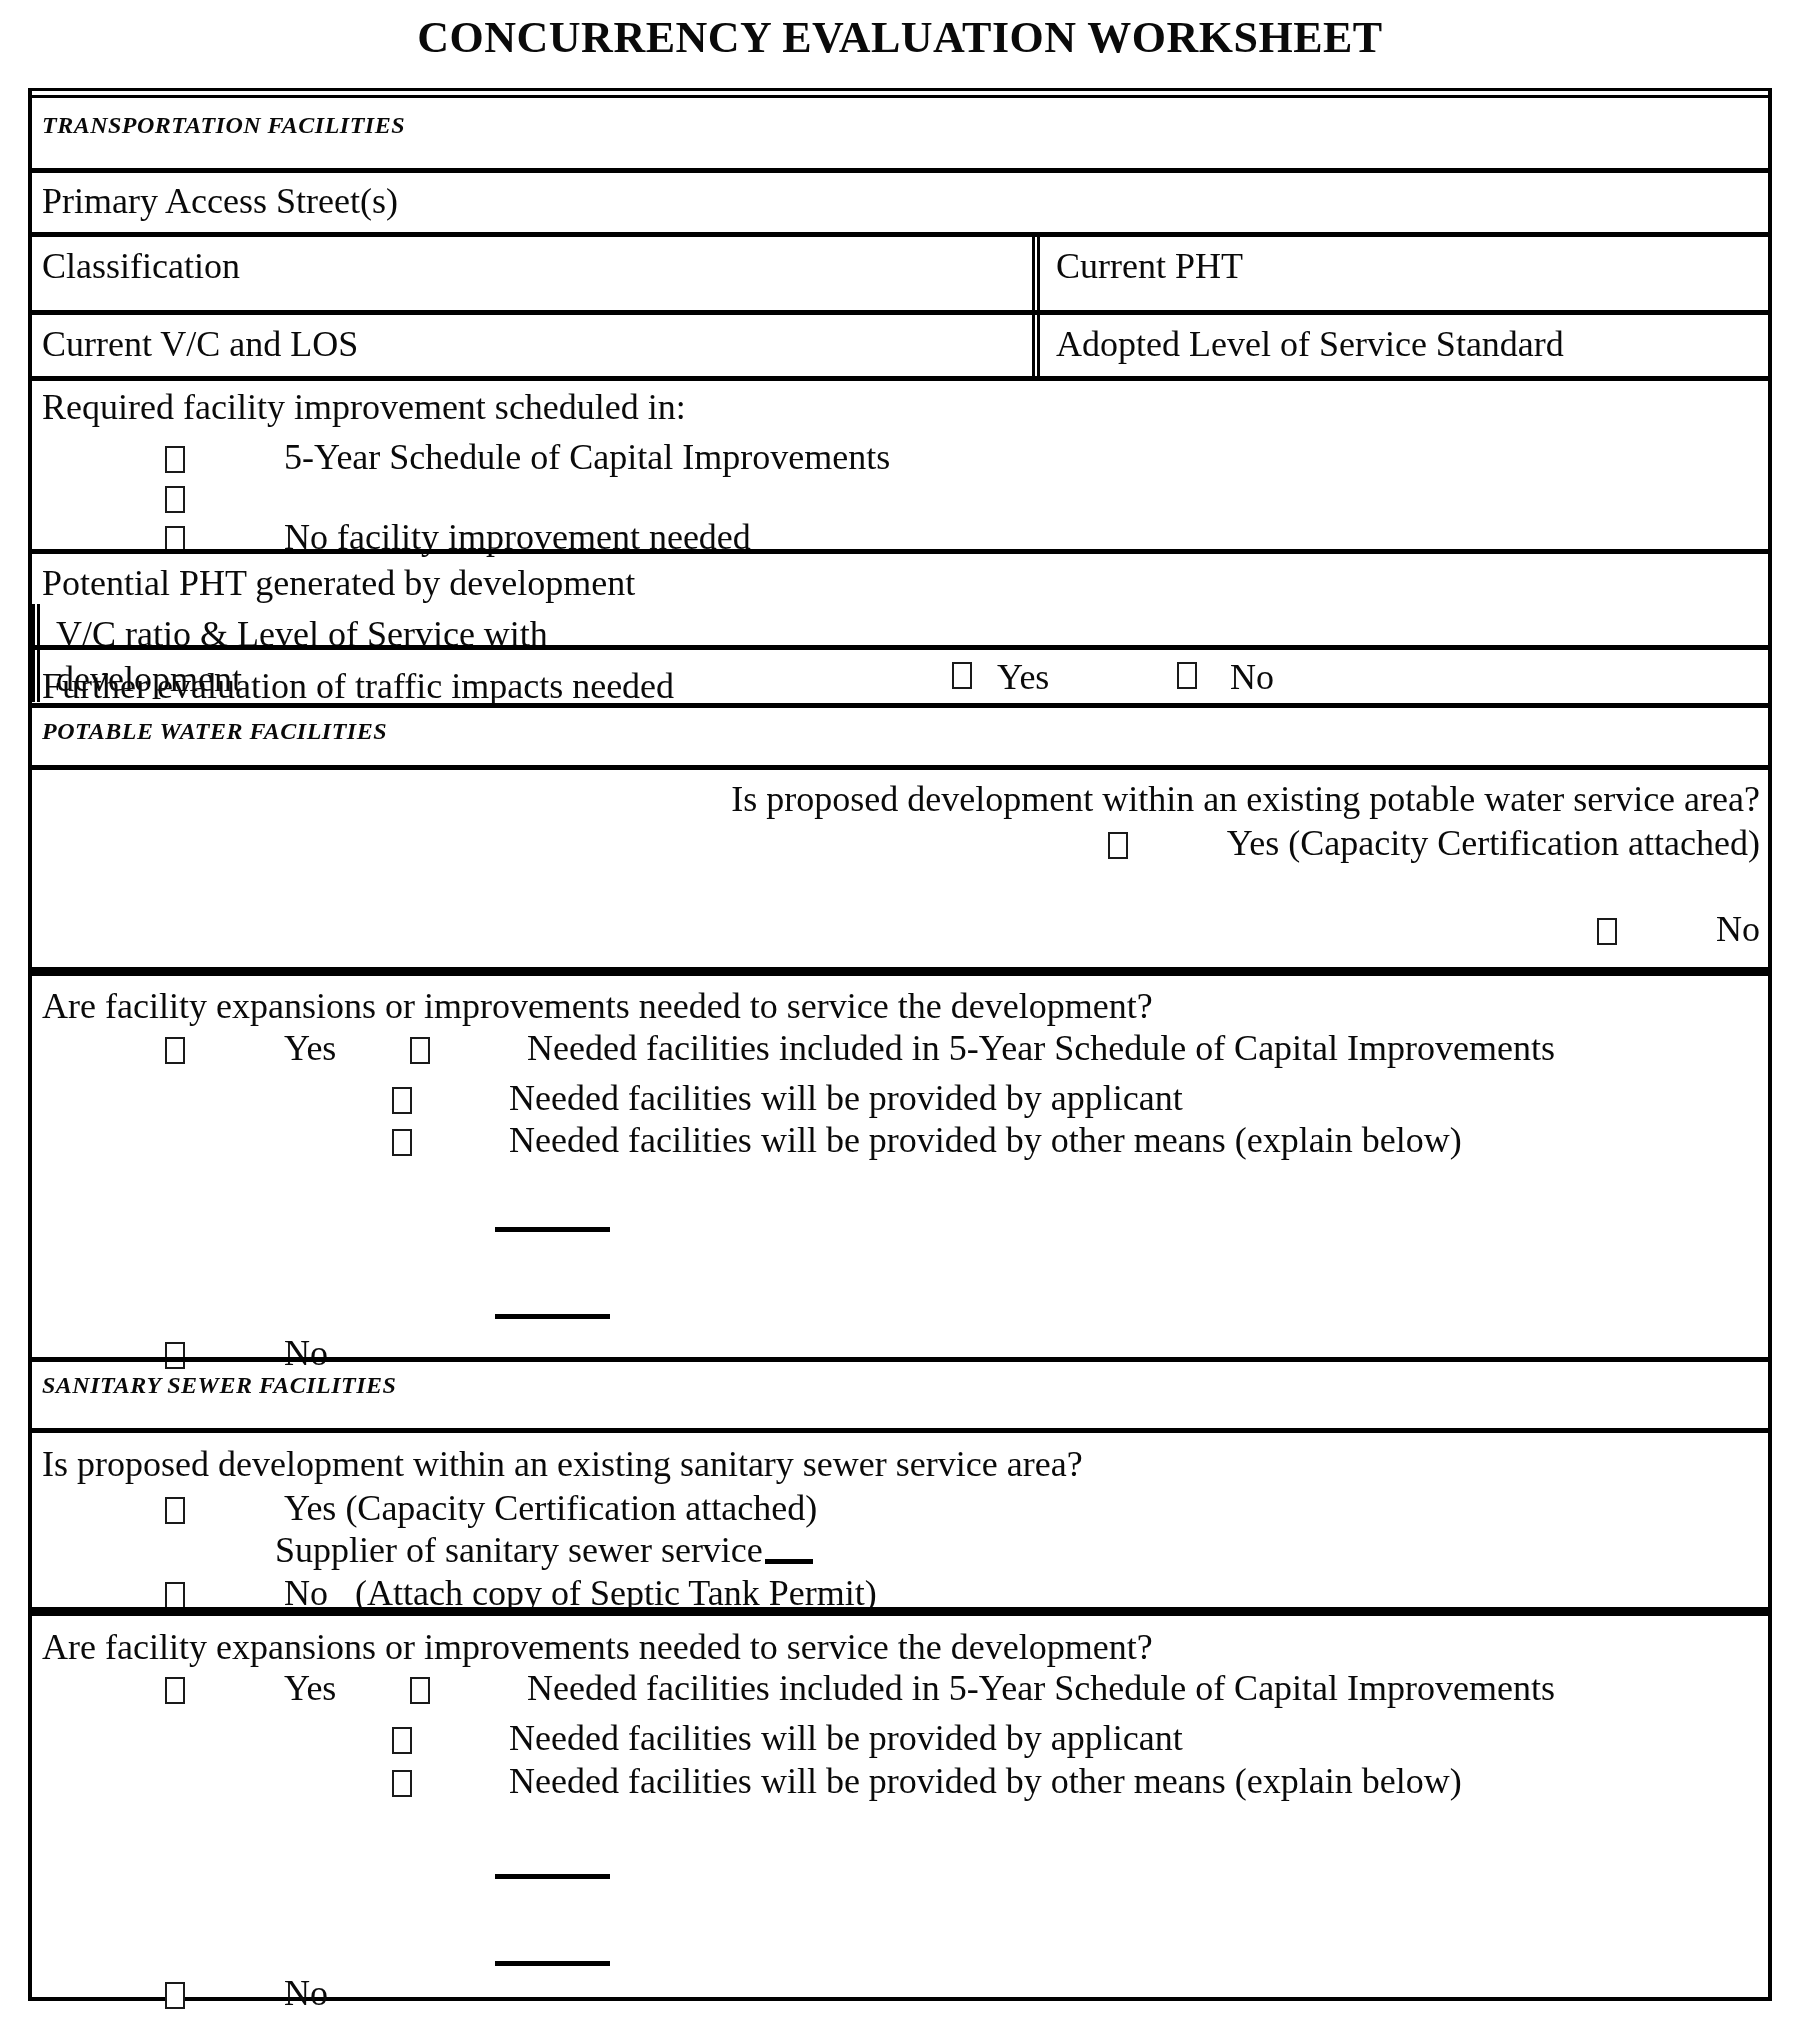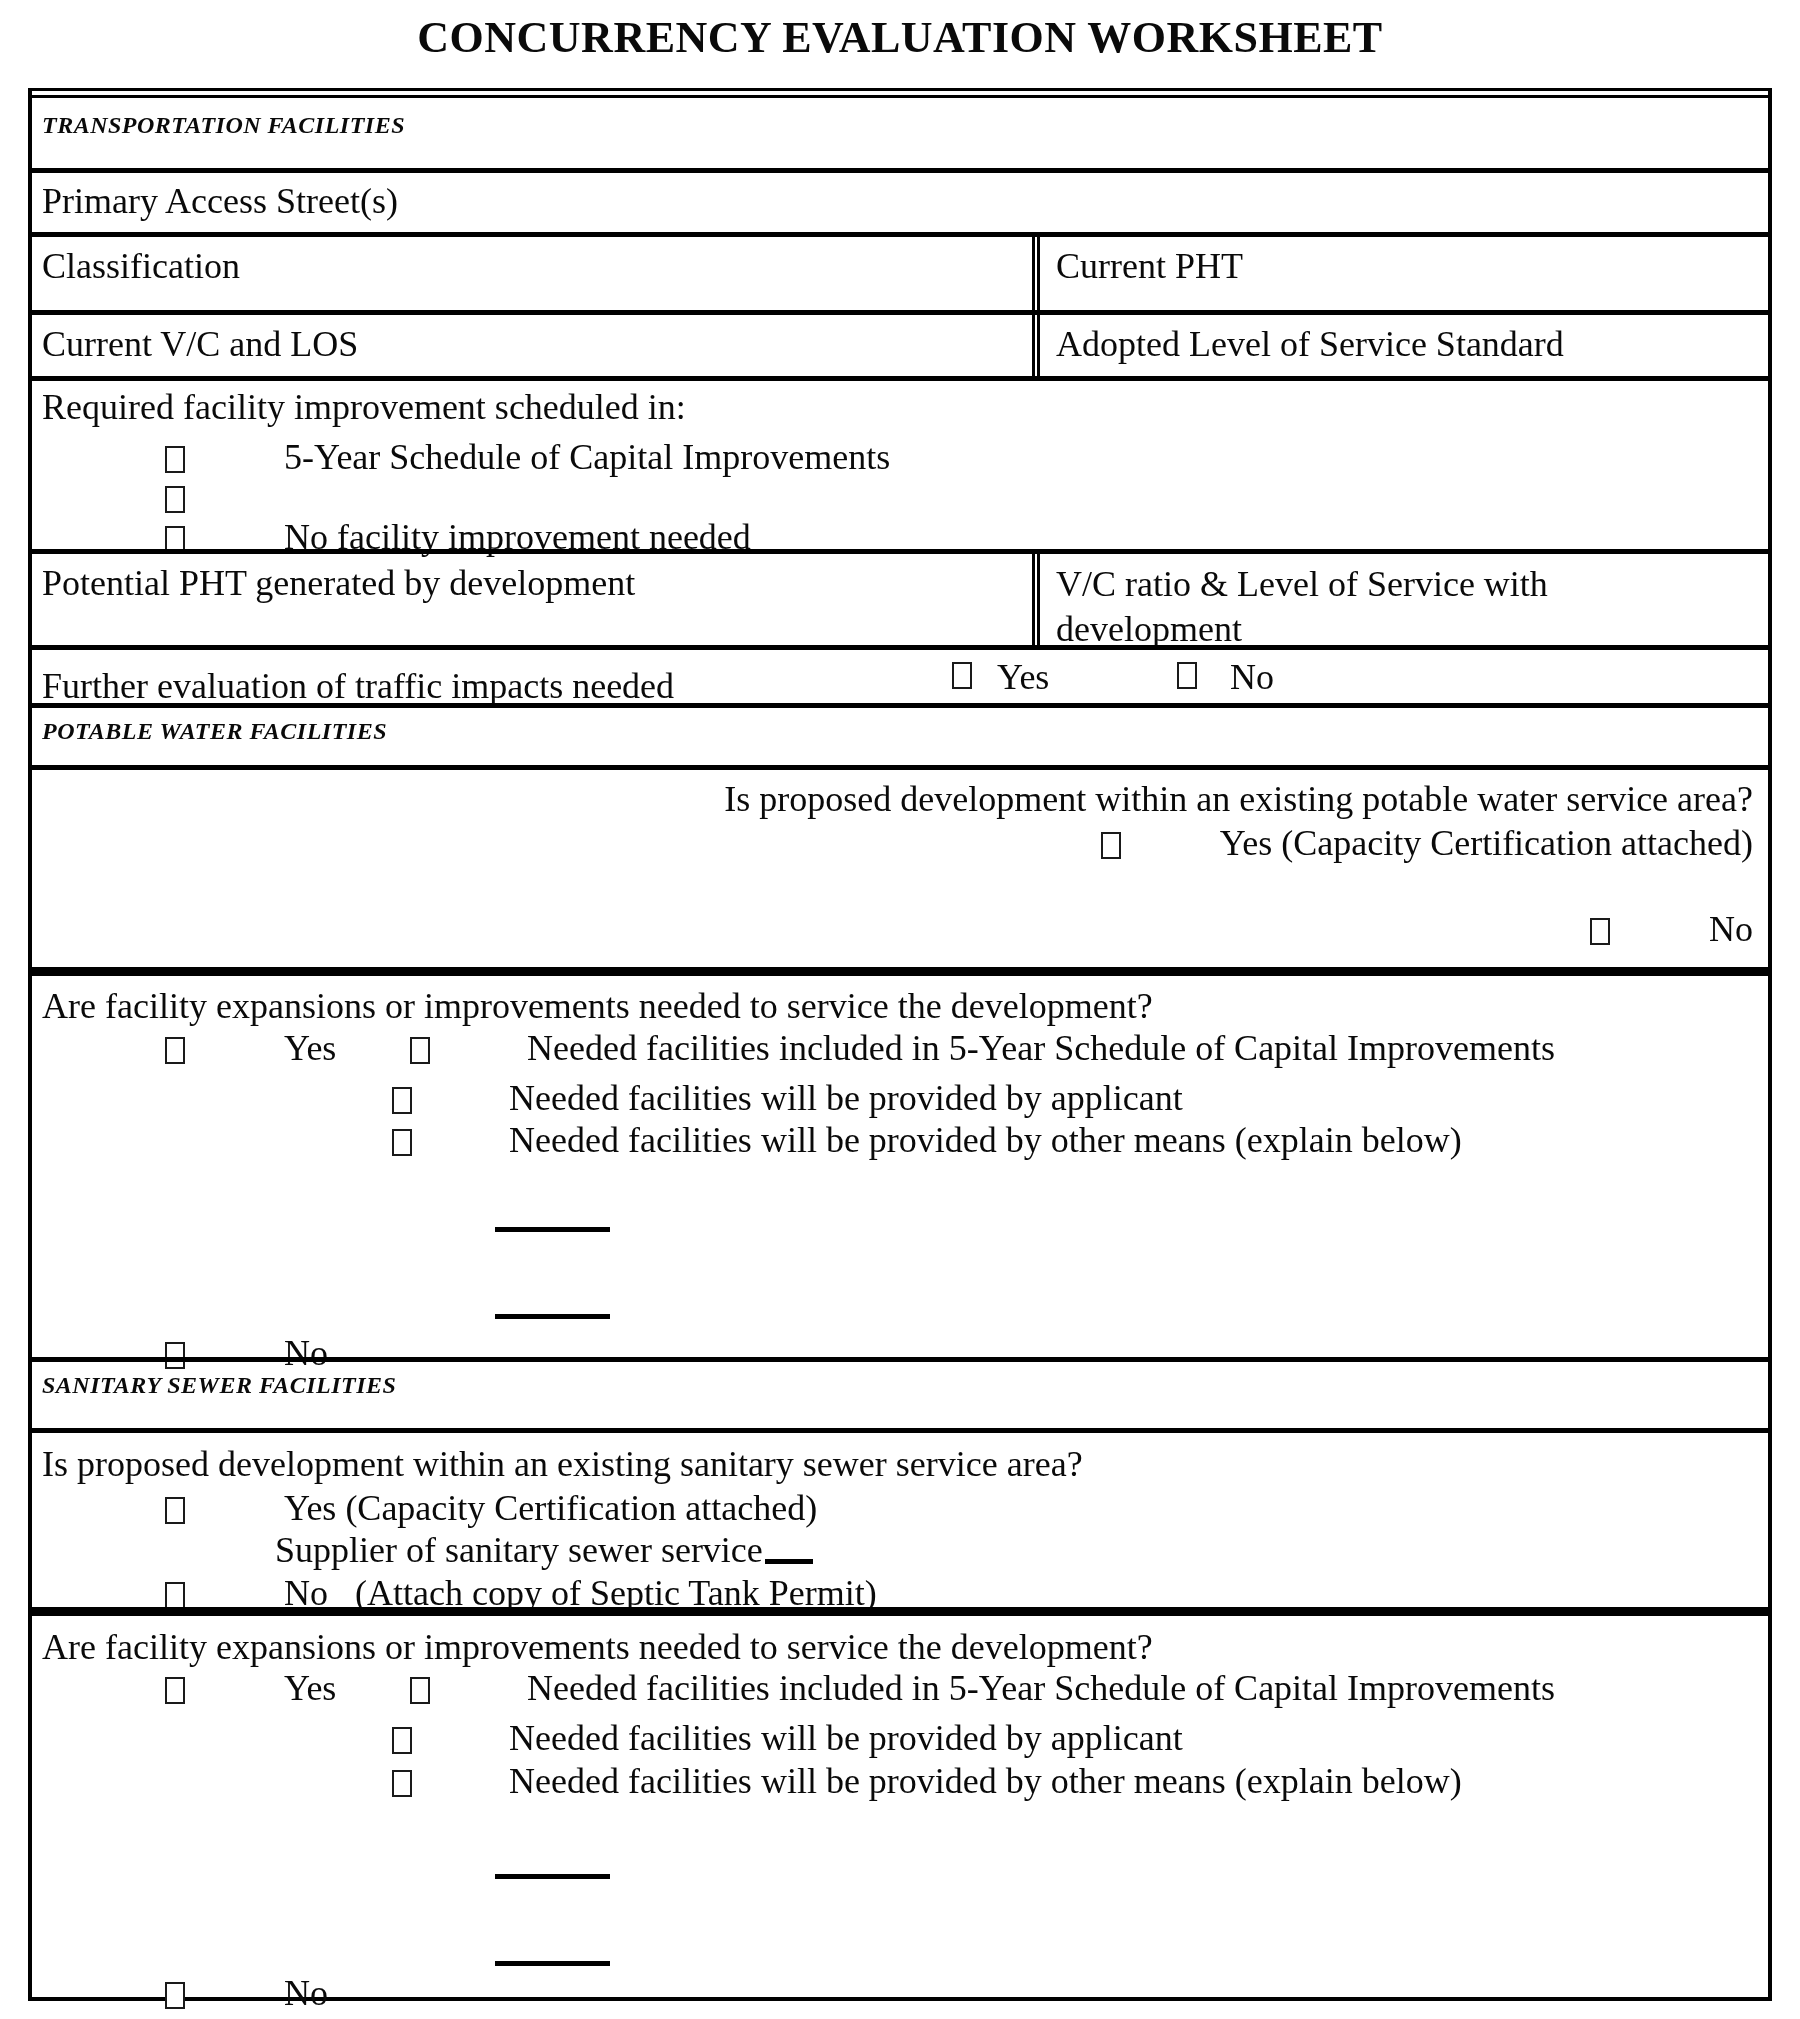--- a/index.html
+++ b/index.html
@@ -19,21 +19,21 @@
     box-sizing:border-box;
   }
   .row{position:relative;box-sizing:border-box;border-top:5px solid #000;}
   .row.first{border-top:10px double #000;}
   .row.thick{border-top:9px solid #000;}
   .sec-header{font-weight:bold;font-style:italic;font-size:24px;letter-spacing:0.5px;}
   .cols{display:flex;}
   .cell-l{width:1000px;box-sizing:border-box;padding:8px 0 0 10px;}
   .cell-r{flex:1;box-sizing:border-box;border-left:8px double #000;padding:8px 0 0 16px;}
   .abs{position:absolute;}
-  .ln{position:absolute;left:0;right:15px;white-space:nowrap;}
+  .ln{position:absolute;left:0;right:8px;white-space:nowrap;}
   .t0{margin-left:10px;}
   .cb{
     display:inline-block;width:20px;height:27px;box-sizing:border-box;
     border:2px solid #1a1a1a;background:#fff;vertical-align:-4px;
   }
   .cb.l1{margin-left:133px;}
   .cb.l2{margin-left:360px;}
   .cb.sub{margin-left:0;}
   .t1{margin-left:90px;}
   .yes-w{display:inline-block;width:117px;margin-left:90px;}
@@ -89,21 +89,21 @@
     </div>
     <div class="ln" style="top:95px;">
       <span class="cb l1"></span>
     </div>
     <div class="ln" style="top:135px;">
       <span class="cb l1"></span>
       <span class="t1">No facility improvement needed</span>
     </div>
   </div>
 
-  <div class="row cols" style="height:96px;">
+  <div class="row cols" style="height:96px;flex-direction:column;">
     <div class="cell-l">
       <span>Potential PHT generated by development</span>
     </div>
     <div class="cell-r">
       <span class="wrapbox">V/C ratio &amp; Level of Service with development</span>
     </div>
   </div>
 
   <div class="row" style="height:58px;">
     <div class="abs" style="top:15px;left:10px;">Further evaluation of traffic impacts needed</div>

